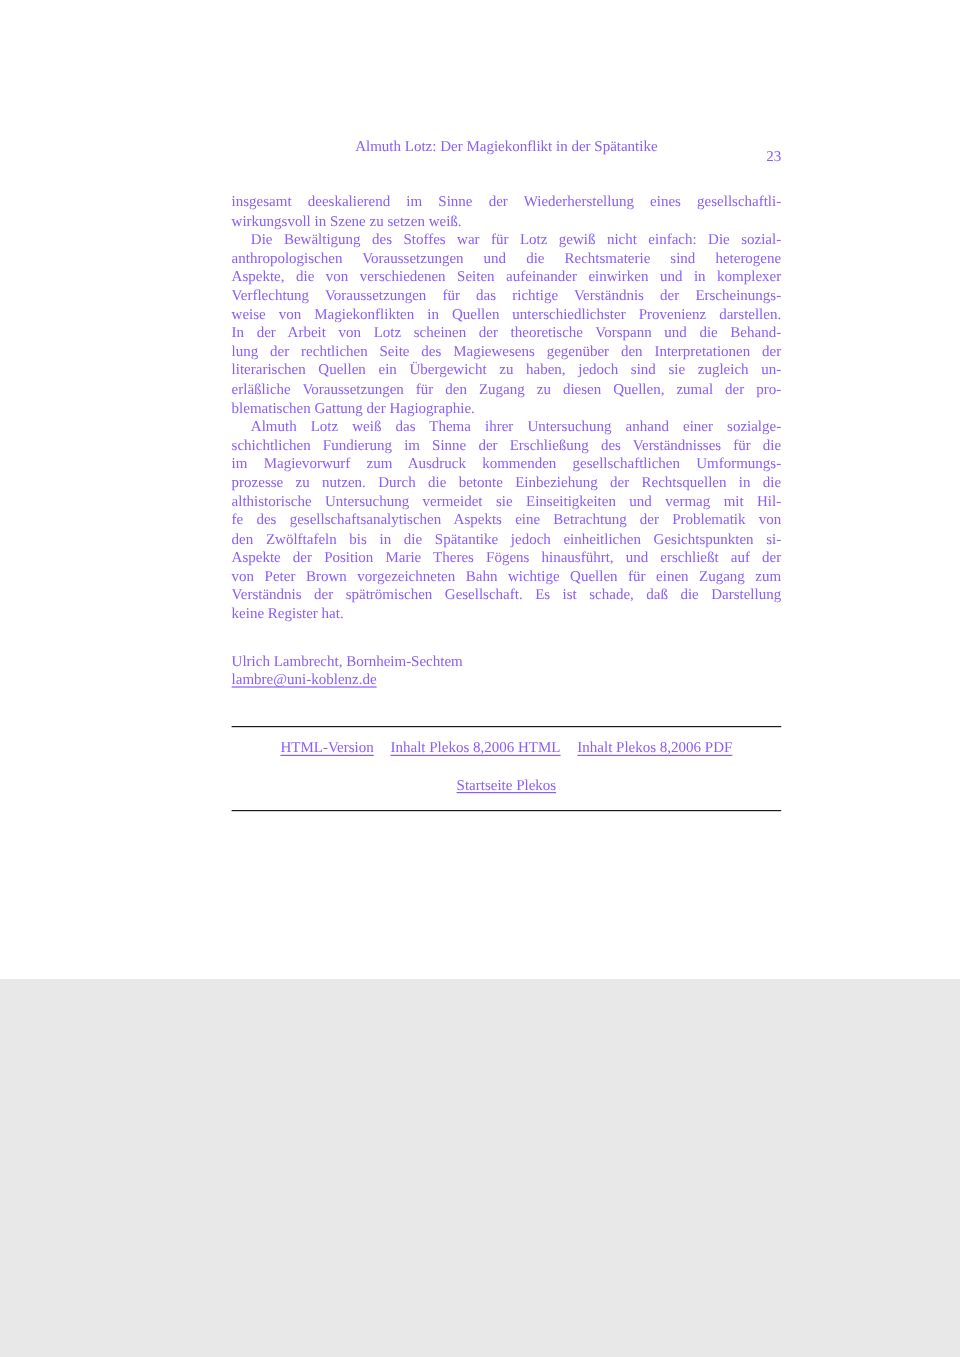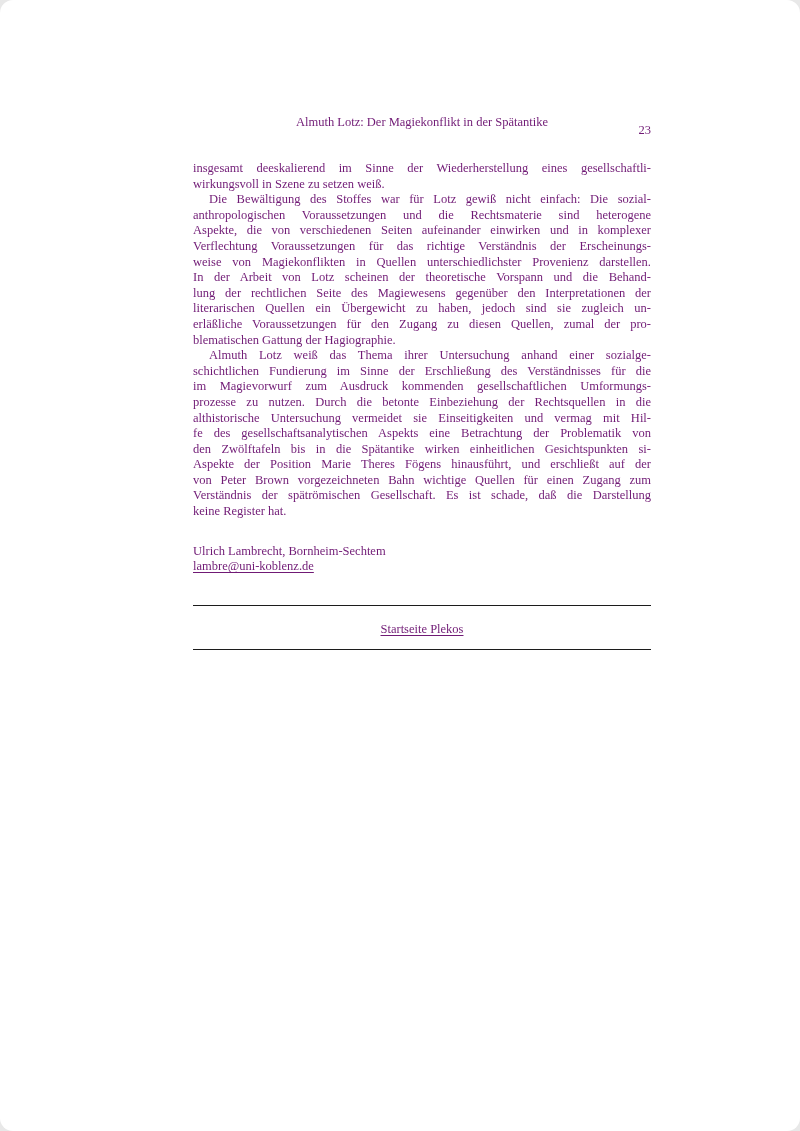--- a/index.html
+++ b/index.html
@@ -1,25 +1,24 @@
 <!DOCTYPE html>
 <html><head>
 <meta charset="utf-8">
 <style>
   html, body { margin: 0; padding: 0; background: #e8e8e8; }
   .page {
     position: relative;
     width: 800px;
-    height: 1131px;
+    height: 816px;
     background: #ffffff;
     margin: 0 auto;
     font-family: "Liberation Serif", "DejaVu Serif", serif;
-    color: #701a75;
+    color: #8b5cf6;
     overflow: hidden;
-    border-radius: 13px;
   }
   .content {
     position: absolute;
     left: 193px;
     top: 115px;
     width: 458px;
     font-size: 12.5px;
     line-height: 15.6px;
   }
   .header {
@@ -102,35 +101,40 @@
           <div class="line">erläßliche Voraussetzungen für den Zugang zu diesen Quellen, zumal der pro-</div>
           <div class="line last">blematischen Gattung der Hagiographie.</div>
         </div>
         <div class="paragraph">
           <div class="line indent">Almuth Lotz weiß das Thema ihrer Untersuchung anhand einer sozialge-</div>
           <div class="line">schichtlichen Fundierung im Sinne der Erschließung des Verständnisses für die</div>
           <div class="line">im Magievorwurf zum Ausdruck kommenden gesellschaftlichen Umformungs-</div>
           <div class="line">prozesse zu nutzen. Durch die betonte Einbeziehung der Rechtsquellen in die</div>
           <div class="line">althistorische Untersuchung vermeidet sie Einseitigkeiten und vermag mit Hil-</div>
           <div class="line">fe des gesellschaftsanalytischen Aspekts eine Betrachtung der Problematik von</div>
-          <div class="line">den Zwölftafeln bis in die Spätantike wirken einheitlichen Gesichtspunkten si-</div>
+          <div class="line">den Zwölftafeln bis in die Spätantike jedoch einheitlichen Gesichtspunkten si-</div>
           <div class="line">Aspekte der Position Marie Theres Fögens hinausführt, und erschließt auf der</div>
           <div class="line">von Peter Brown vorgezeichneten Bahn wichtige Quellen für einen Zugang zum</div>
           <div class="line">Verständnis der spätrömischen Gesellschaft. Es ist schade, daß die Darstellung</div>
           <div class="line last">keine Register hat.</div>
         </div>
       </div>
 
     <div class="signature">
       <div>Ulrich Lambrecht, Bornheim-Sechtem</div>
       <div><a class="doc-link">lambre@uni-koblenz.de</a></div>
     </div>
 
     <div class="footer">
       <div class="rule"></div>
+      <div class="links-row">
+          <a class="doc-link">HTML-Version</a>
+          <a class="doc-link">Inhalt Plekos 8,2006 HTML</a>
+          <a class="doc-link">Inhalt Plekos 8,2006 PDF</a>
+        </div>
       <div class="home-row">
         <a class="doc-link">Startseite Plekos</a>
       </div>
       <div class="rule bottom"></div>
     </div>
 
   </div>
 </div>
 
 </body></html>

